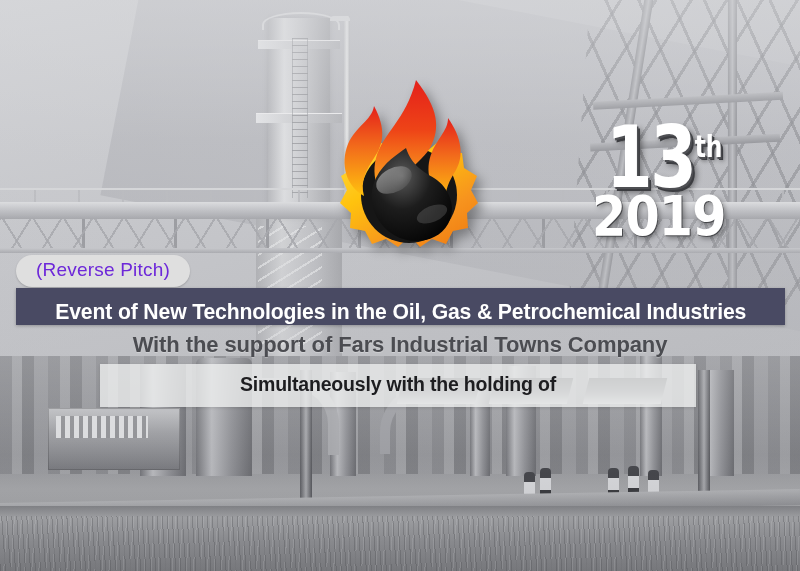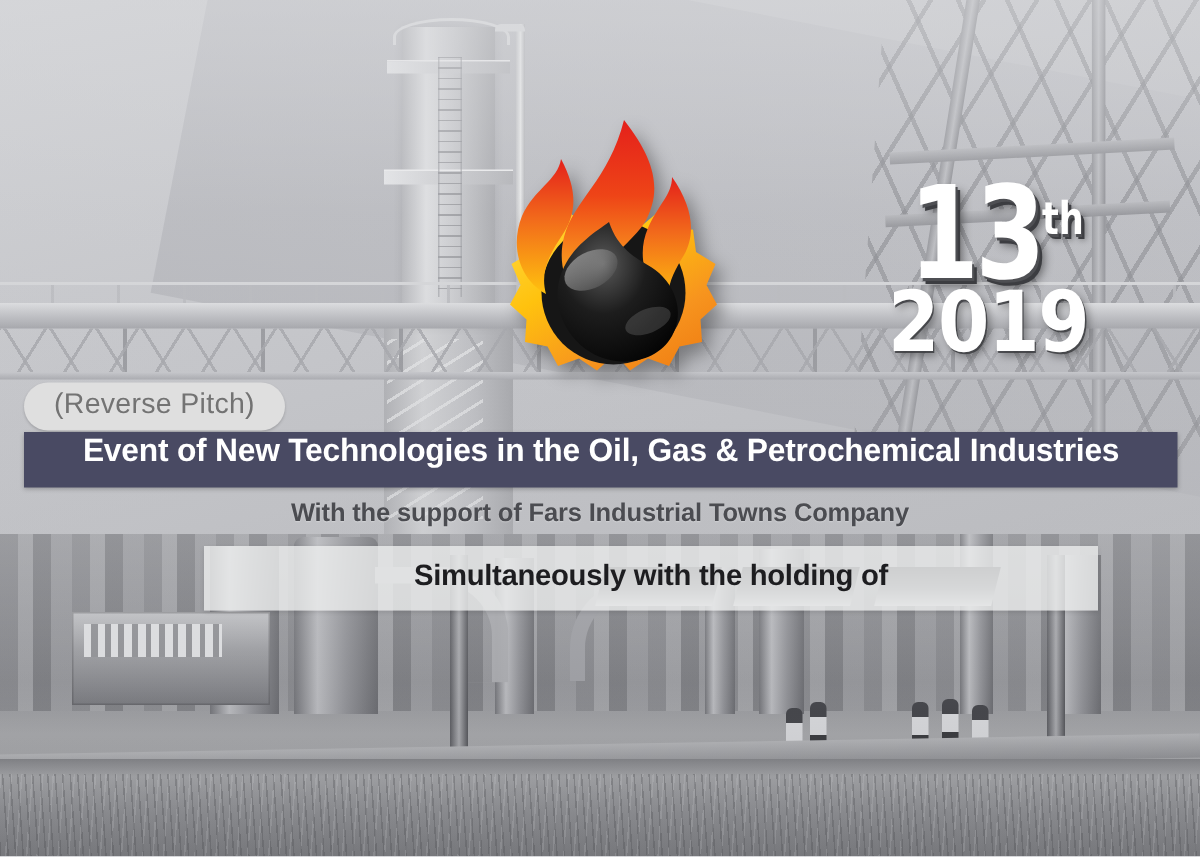--- a/index.html
+++ b/index.html
@@ -321,70 +321,69 @@
   }
   .logo svg { display: block; width: 180px; height: 230px; }
 
   
   .pill {
     position: absolute;
     left: 16px; top: 255px;
     padding: 4px 20px 6px 20px;
     background: #dfdfdf;
     border-radius: 22px;
-    color: #737373;
+    color: #6d28d9;
     font-size: 19px;
     font-weight: normal;
     letter-spacing: .2px;
     box-shadow: 0 1px 2px rgba(0,0,0,.18);
   }
 
   
   .headline-band {
     position: absolute;
     left: 16px; top: 288px;
     width: 769px; height: 37px;
     background: #494a63;
     display: flex;
-    align-items: flex-start;
+    align-items: flex-end;
     justify-content: center;
     box-shadow: 0 1px 3px rgba(0,0,0,.25);
   }
   .headline-band .txt {
     color: #ffffff;
     font-size: 21.5px;
     font-weight: bold;
     letter-spacing: -0.15px;
     white-space: nowrap;
     transform: scaleX(.985);
   }
 
   
   .support-line {
     position: absolute;
     left: 0; top: 332px;
     width: 800px;
     text-align: center;
     color: #4b4c51;
-    font-size: 17px;
+    font-size: 22px;
     font-weight: bold;
     letter-spacing: -0.1px;
     text-shadow: 0 1px 1px rgba(255,255,255,.3);
   }
 
   
   .info-box {
     position: absolute;
     left: 100px; top: 364px;
     width: 596px;
     padding: 9px 0 11px 0;
     background: rgba(236,237,238,.80);
     text-align: center;
     box-shadow: 0 1px 3px rgba(0,0,0,.12);
-    margin-left: 36px;
   }
   .info-box .ln {
     color: #1d1d20;
     font-size: 19.5px;
     font-weight: bold;
     line-height: 23px;
     letter-spacing: -0.2px;
     white-space: nowrap;
   }
   .info-box .ln sup {

